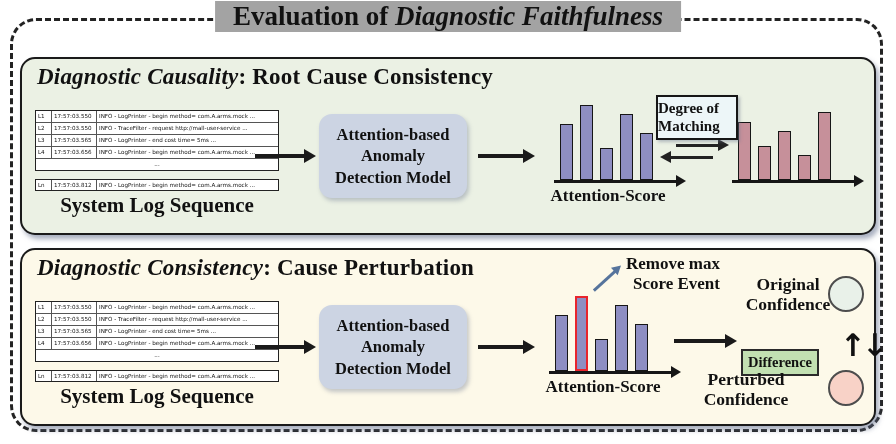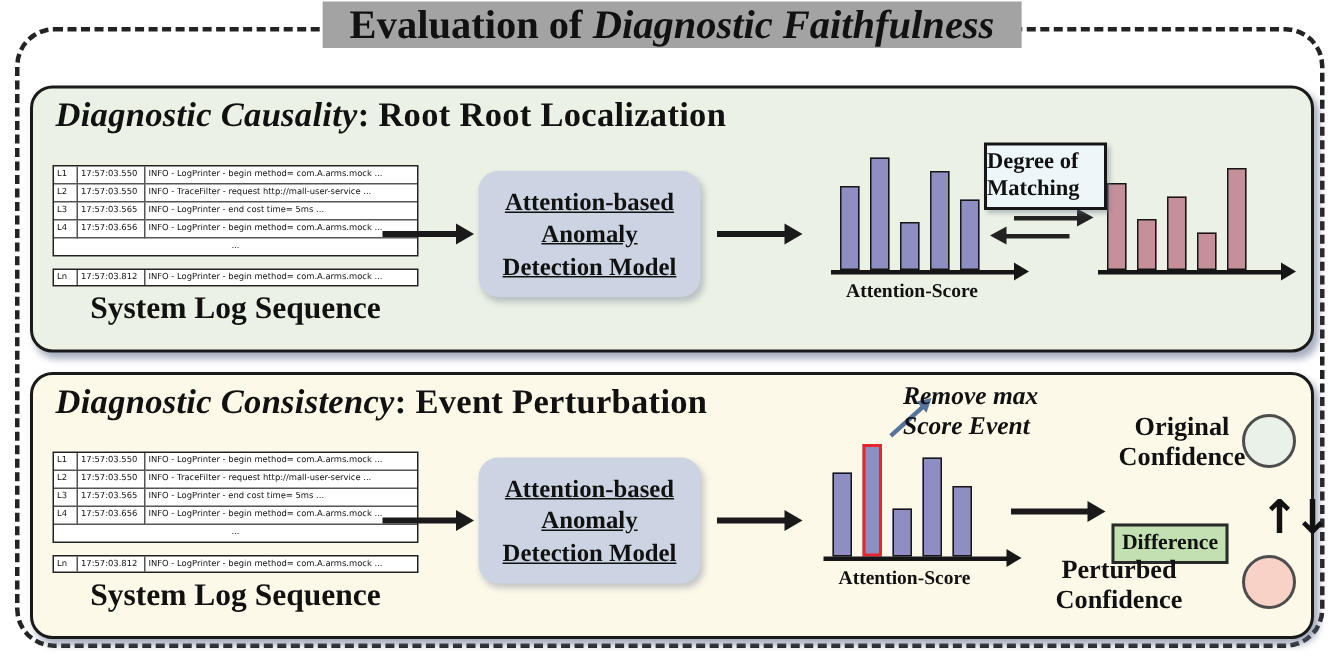--- a/index.html
+++ b/index.html
@@ -46,21 +46,20 @@
   .log-cell.span-all { grid-column:1 / -1; text-align:center; border-right:none; }
   .log-caption { margin-top:2px; text-align:center; font-size:21px; font-weight:bold; }
 
   
   .model-box {
     position:absolute; left:297px; top:55px; width:148px; height:84px;
     background:#ccd4e3; border-radius:13px;
     display:flex; flex-direction:column; justify-content:center;
     text-align:center; font-size:16.5px; font-weight:bold; line-height:1.28;
     box-shadow:2px 3px 4px rgba(110,120,145,0.4);
-    text-decoration:underline;
   }
 
   
   .h-arrow { position:absolute; height:4px; background:#1a1a1a; }
   .h-arrow::after {
     content:''; position:absolute; right:-11px; top:50%; transform:translateY(-50%);
     border-left:12px solid #1a1a1a; border-top:7px solid transparent; border-bottom:7px solid transparent;
   }
   .a1 { left:233px; top:95px; width:50px; }
   .a2 { left:456px; top:95px; width:46px; }
@@ -74,21 +73,21 @@
   }
   .bar-chart::after {
     content:''; position:absolute; right:-33px; bottom:-7px;
     border-left:10px solid #161616; border-top:6px solid transparent; border-bottom:6px solid transparent;
   }
   .bar { width:13px; border:1.8px solid #161616; }
   .bar.hl { border:2.3px solid #e8242c; }
   .att1 { left:538px; top:43px; }
   .rc   { left:716px; top:43px; }
   .att2 { left:533px; top:43px; }
-  .chart-label { position:absolute; font-size:13px; font-weight:bold; text-align:center; }
+  .chart-label { position:absolute; font-size:17px; font-weight:bold; text-align:center; }
   .att1-label { left:520px; top:127px; width:132px; }
   .rc-label   { left:662px; top:127px; width:202px; }
   .att2-label { left:515px; top:127px; width:132px; }
 
   
   .matching-box {
     position:absolute; left:634px; top:36px; width:82px;
     background:#edf6f8; border:2px solid #161616; padding:2px 0;
     text-align:left; font-size:15px; font-weight:bold; line-height:1.22;
     box-shadow:2px 2px 3px rgba(110,120,145,0.45); z-index:2;
@@ -109,21 +108,21 @@
   .diag-arrow {
     position:absolute; left:568px; top:29px; width:30px; height:3px;
     background:#56749c; transform:rotate(-42deg);
   }
   .diag-arrow::after {
     content:''; position:absolute; right:-7px; top:-4.2px;
     border-left:9px solid #56749c; border-top:5.5px solid transparent; border-bottom:5.5px solid transparent;
   }
   .remove-note {
     position:absolute; left:580px; top:4px; width:118px;
-    font-size:17px; font-weight:bold; font-style:italic; text-align:left; line-height:1.15;
+    font-size:17px; font-weight:bold; text-align:right; line-height:1.15;
   }
   .conf-label { position:absolute; width:112px; text-align:center; font-size:17.5px; font-weight:bold; line-height:1.12; }
   .original-label  { left:710px; top:25px; }
   .perturbed-label { left:668px; top:120px; }
   .circle { position:absolute; width:36px; height:36px; border-radius:50%; border:2.6px solid #4d4d4d; }
   .circle-original  { left:806px; top:26px;  background:#e9f1e9; }
   .circle-perturbed { left:806px; top:120px; background:#f8d2c7; }
   .difference-box {
     position:absolute; left:719px; top:99px; width:78px; height:27px;
     background:#c2e0b2; border:2px solid #2a2a2a;
@@ -141,21 +140,21 @@
 <div class="figure">
 
   <div class="outer-border"></div>
 
   <div class="fig-title">
     <span>Evaluation of </span><span class="em">Diagnostic Faithfulness</span>
   </div>
 
   <section class="panel causality">
     <div class="heading">
-      <span class="em">Diagnostic Causality</span><span>: Root Root Localization</span>
+      <span class="em">Diagnostic Causality</span><span>: Root Cause Consistency</span>
     </div>
 
     <div class="log-block">
       <div class="log-table">
           <div class="log-row">
             <div class="log-cell">L1</div>
             <div class="log-cell">17:57:03.550</div>
             <div class="log-cell">INFO - LogPrinter - begin method= com.A.arms.mock ...</div>
           </div>
           <div class="log-row">
@@ -220,21 +219,21 @@
         <div class="bar" style="height: 58px; background: rgb(198, 144, 154);"></div>
         <div class="bar" style="height: 34px; background: rgb(198, 144, 154);"></div>
         <div class="bar" style="height: 49px; background: rgb(198, 144, 154);"></div>
         <div class="bar" style="height: 25px; background: rgb(198, 144, 154);"></div>
         <div class="bar" style="height: 68px; background: rgb(198, 144, 154);"></div>
       </div>
   </section>
 
   <section class="panel consistency">
     <div class="heading">
-      <span class="em">Diagnostic Consistency</span><span>: Event Perturbation</span>
+      <span class="em">Diagnostic Consistency</span><span>: Cause Perturbation</span>
     </div>
 
     <div class="log-block">
       <div class="log-table">
           <div class="log-row">
             <div class="log-cell">L1</div>
             <div class="log-cell">17:57:03.550</div>
             <div class="log-cell">INFO - LogPrinter - begin method= com.A.arms.mock ...</div>
           </div>
           <div class="log-row">

